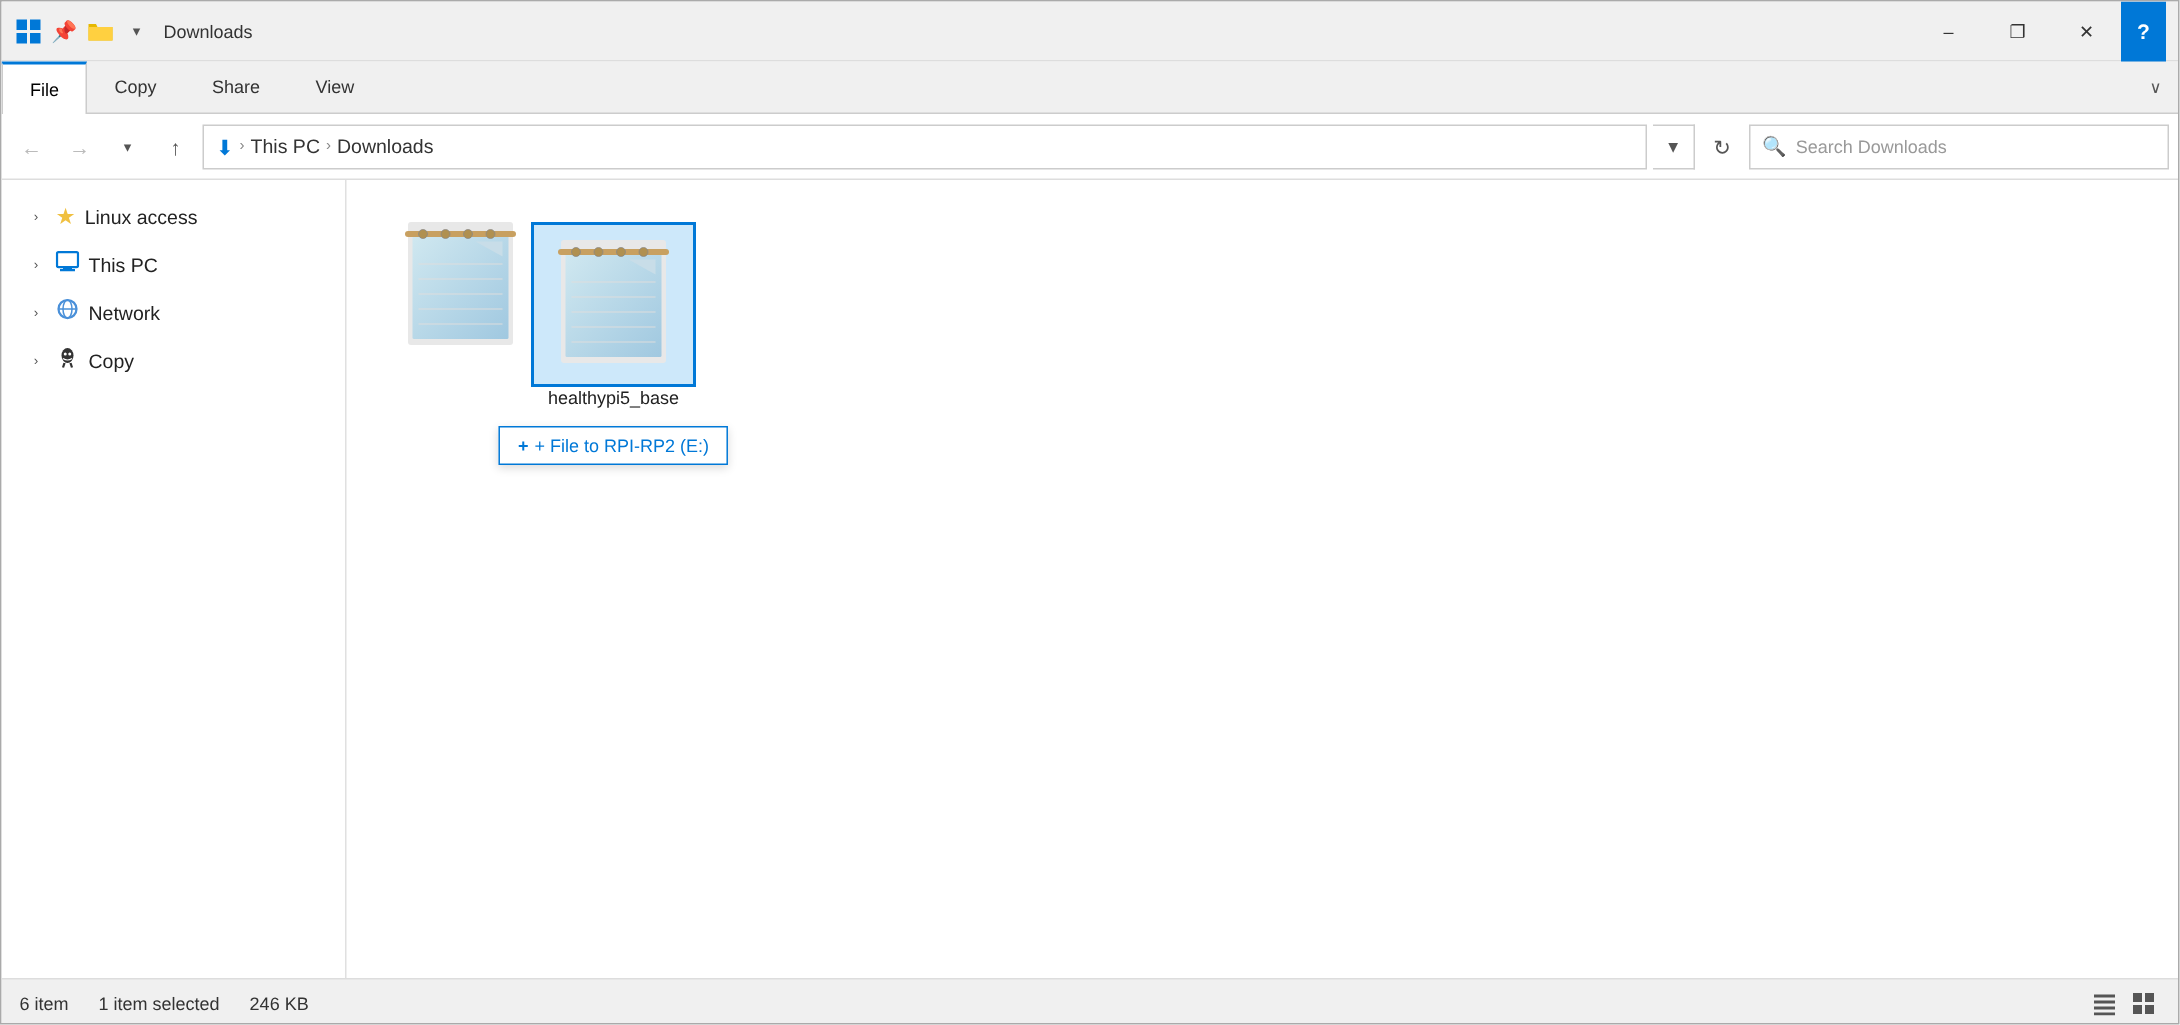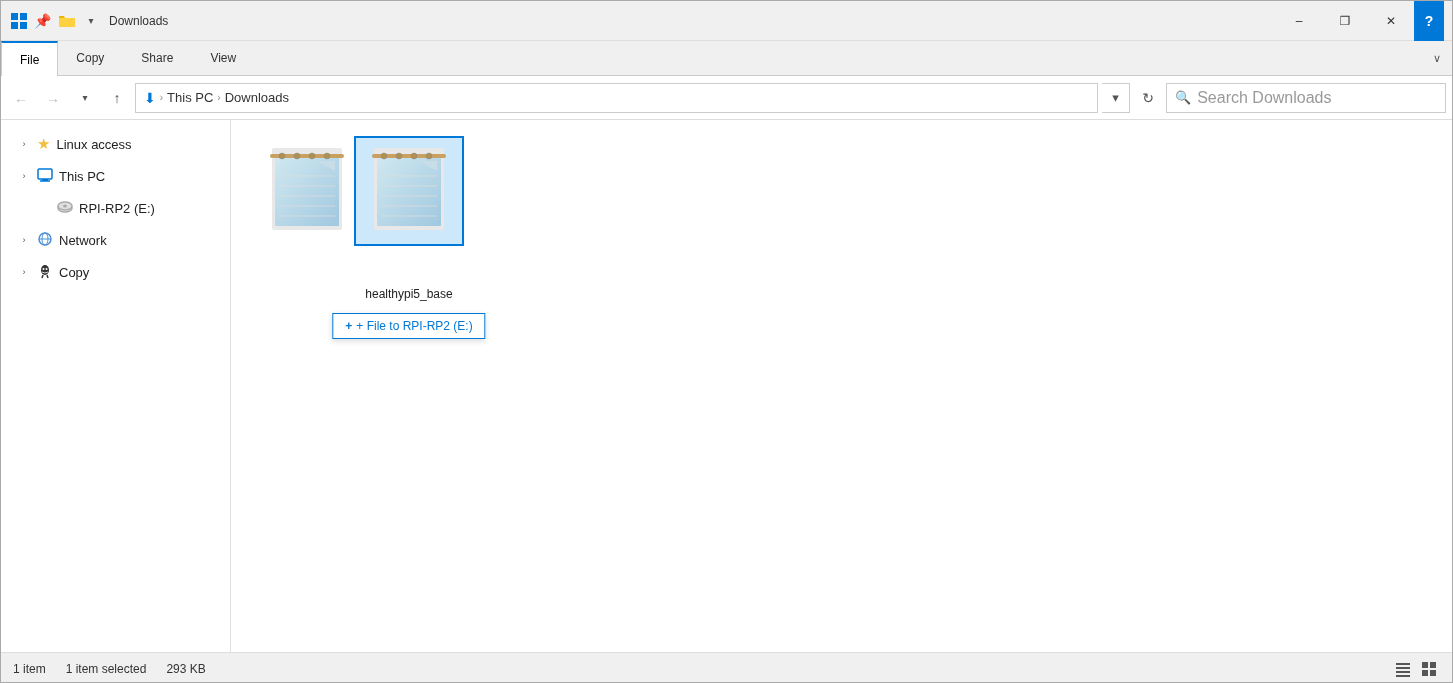--- a/index.html
+++ b/index.html
@@ -150,21 +150,21 @@
       align-items: center;
       height: 30px;
       border: 1px solid #ccc;
       width: 280px;
       padding: 0 8px;
       gap: 6px;
       color: #888;
     }
     .search-box input {
       border: none; outline: none; flex: 1;
-      font-size: 16px; color: #333;
+      font-size: 12px; color: #333;
       background: transparent;
     }
     .search-box input::placeholder { color: #999; }
 
     
     #main {
       display: flex;
       height: calc(683px - 40px - 35px - 44px - 32px);
     }
 
@@ -353,31 +353,20 @@
       <span class="sidebar-icon pc">
         <svg width="16" height="16" viewBox="0 0 16 16">
           <rect x="1" y="2" width="14" height="10" rx="1" fill="none" stroke="#0078d7" stroke-width="1.5"></rect>
           <rect x="5" y="12" width="6" height="2" fill="#0078d7"></rect>
           <line x1="3" y1="14" x2="13" y2="14" stroke="#0078d7" stroke-width="1.5"></line>
         </svg>
       </span>
       <span>This PC</span>
     </div>
 
-    <div class="sidebar-item" style="padding-left: 36px;">
-      <div class="sidebar-arrow"></div>
-      <span class="sidebar-icon drive">
-        <svg width="16" height="16" viewBox="0 0 16 16">
-          <ellipse cx="8" cy="9" rx="7" ry="4" fill="none" stroke="#aaa" stroke-width="1.5"></ellipse>
-          <ellipse cx="8" cy="7" rx="7" ry="4" fill="#e0e0e0" stroke="#aaa" stroke-width="1.5"></ellipse>
-          <ellipse cx="8" cy="7" rx="2" ry="1.5" fill="#aaa"></ellipse>
-        </svg>
-      </span>
-      <span>RPI-RP2 (E:)</span>
-    </div>
 
     <div class="sidebar-item">
       <div class="sidebar-arrow">›</div>
       <span class="sidebar-icon network">
         <svg width="16" height="16" viewBox="0 0 16 16">
           <circle cx="8" cy="8" r="6" fill="none" stroke="#4a90d9" stroke-width="1.5"></circle>
           <ellipse cx="8" cy="8" rx="3" ry="6" fill="none" stroke="#4a90d9" stroke-width="1"></ellipse>
           <line x1="2" y1="8" x2="14" y2="8" stroke="#4a90d9" stroke-width="1"></line>
         </svg>
       </span>
@@ -429,21 +418,21 @@
             <line x1="12" y1="50" x2="68" y2="50" stroke="#ddd" stroke-width="0.8"></line>
             <line x1="12" y1="60" x2="68" y2="60" stroke="#ddd" stroke-width="0.8"></line>
             <line x1="12" y1="70" x2="68" y2="70" stroke="#ddd" stroke-width="0.8"></line>
 
             <polygon points="50,15 68,15 68,25" fill="#c8dde8"></polygon>
           </svg>
         </div>
         <div class="file-label"></div>
       </div>
 
-      <div class="file-item selected" style="position:relative; margin-left: -30px; top: 0; gap: 41px;">
+      <div class="file-item selected" style="position:relative; margin-left: -30px; top: 12px;">
         <div class="file-icon-area">
           <svg width="80" height="90" viewBox="0 0 80 90">
             <rect x="5" y="2" width="70" height="82" rx="2" fill="#e8e8e8"></rect>
             <rect x="8" y="10" width="64" height="70" rx="1" fill="url(#grad2)"></rect>
             <defs>
               <linearGradient id="grad2" x1="0%" y1="0%" x2="100%" y2="100%">
                 <stop offset="0%" style="stop-color:#d0e8f0;stop-opacity:1"></stop>
                 <stop offset="100%" style="stop-color:#a0c8e0;stop-opacity:1"></stop>
               </linearGradient>
             </defs>
@@ -465,23 +454,23 @@
         <div class="copy-tooltip">
           <span style="font-weight:bold; color:#0078d7;">+</span>
           <span>+ File to RPI-RP2 (E:)</span>
         </div>
       </div>
     </div>
   </div>
 </div>
 
 <div id="status-bar">
-  <span>1 item</span>
+  <span>6 item</span>
   <span>1 item selected</span>
-  <span>293 KB</span>
+  <span>246 KB</span>
   <div class="status-right">
     <div class="view-btn">
       <svg width="16" height="16" viewBox="0 0 16 16">
         <rect x="1" y="2" width="14" height="2" fill="#555"></rect>
         <rect x="1" y="6" width="14" height="2" fill="#555"></rect>
         <rect x="1" y="10" width="14" height="2" fill="#555"></rect>
         <rect x="1" y="14" width="14" height="2" fill="#555"></rect>
       </svg>
     </div>
     <div class="view-btn">

